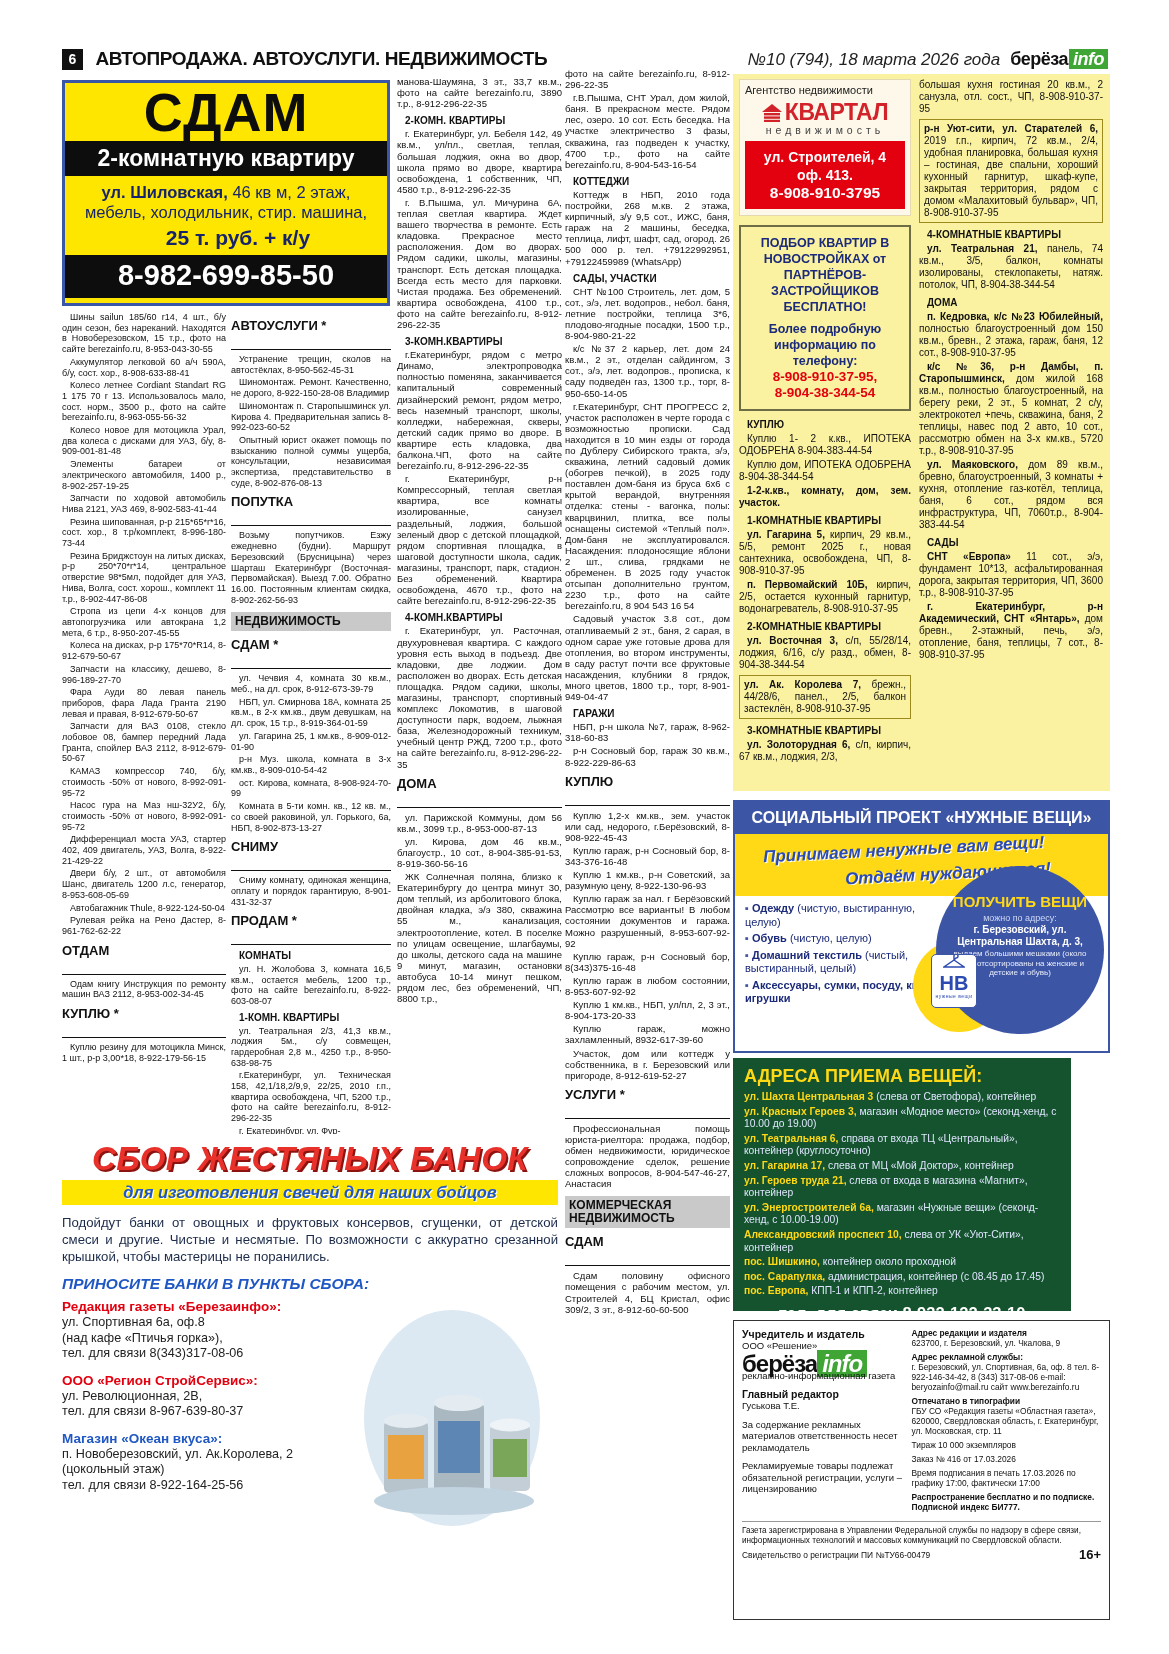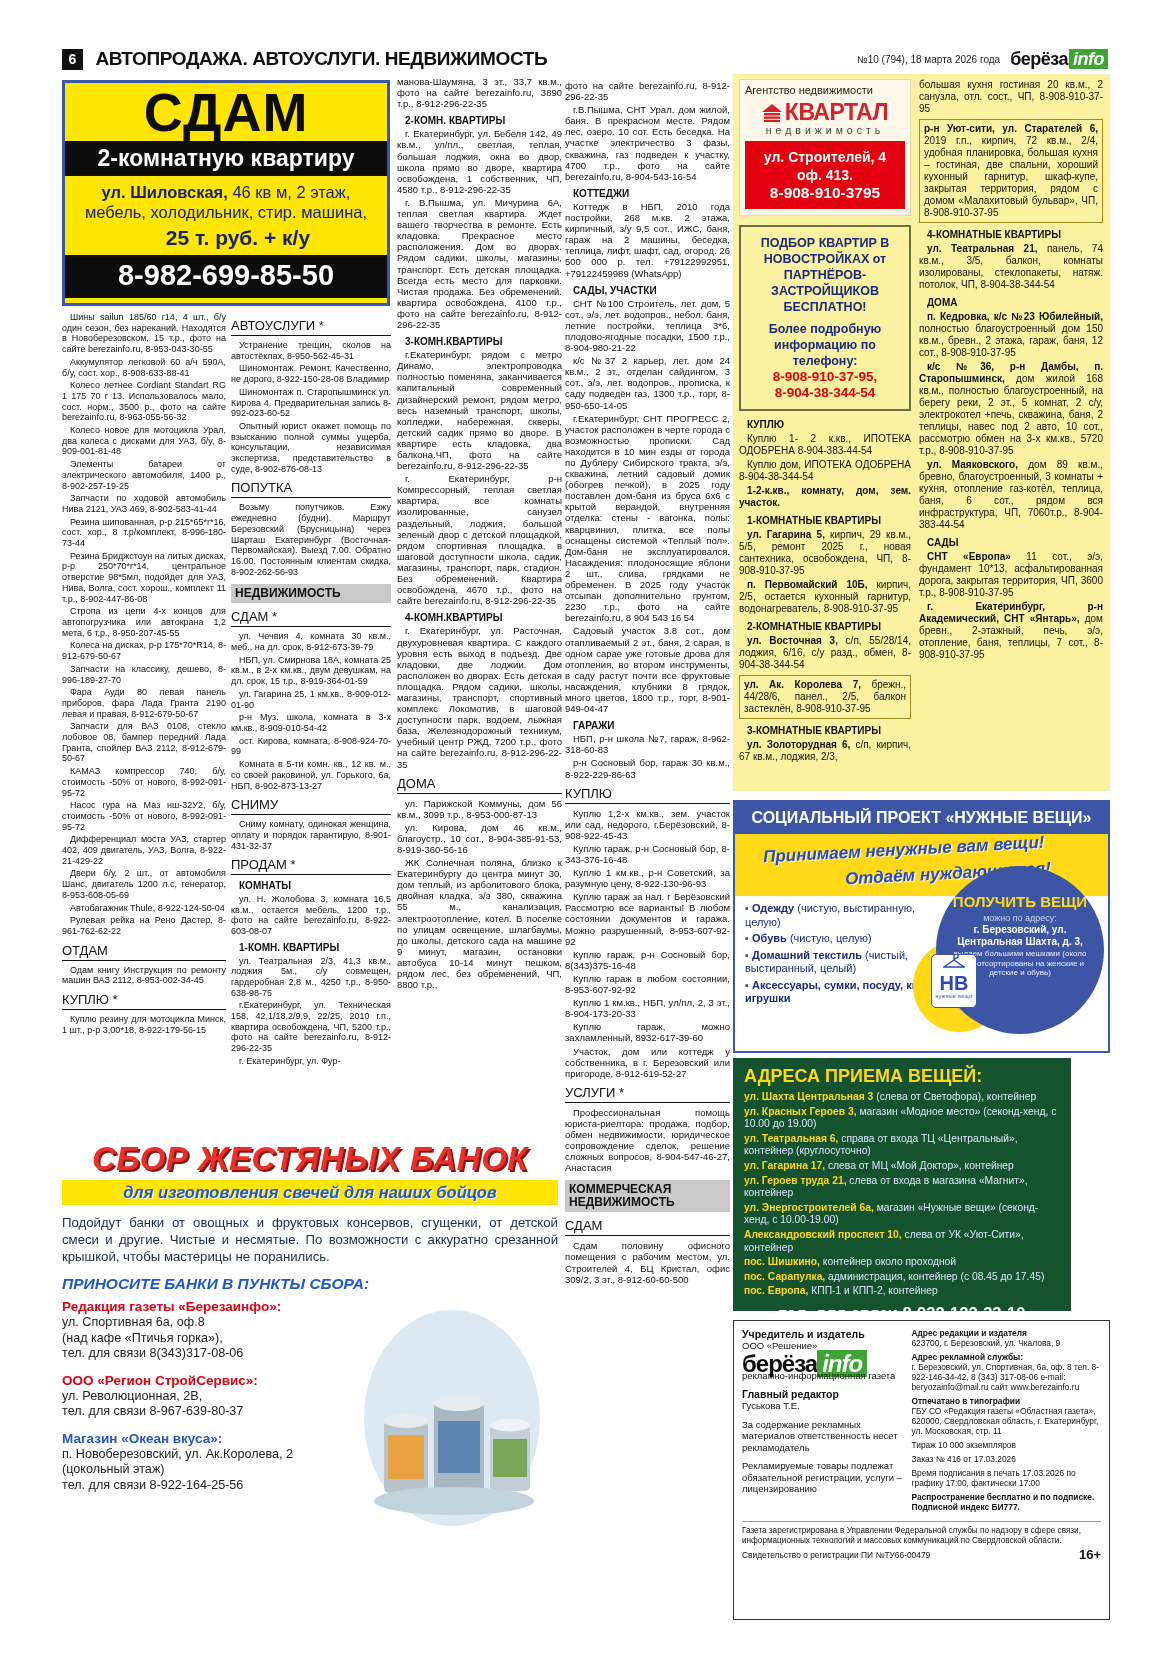--- a/index.html
+++ b/index.html
@@ -4,40 +4,40 @@
 <style>
   html,body{margin:0;padding:0;background:#9a9a9a;}
   .page{position:relative;width:1169px;height:1654px;background:#ffffff;margin:0 auto;
         font-family:"Liberation Sans",sans-serif;color:#111;overflow:hidden;}
   
   .masthead{position:absolute;left:62px;top:48px;width:1046px;height:26px;}
   .pagenum{display:inline-block;background:#111;color:#fff;width:21px;height:21px;line-height:21px;
            text-align:center;font-weight:800;font-size:14px;vertical-align:middle;}
   .mast-title{display:inline-block;margin-left:8px;font-size:19px;font-weight:800;letter-spacing:-.4px;vertical-align:middle;}
   .mast-right{position:absolute;right:0;top:1px;display:flex;align-items:center;gap:10px;}
-  .issue{font-size:10px;color:#222;}
+  .issue{font-size:17px;color:#222;font-style:italic;}
   .logo{font-weight:800;font-size:18px;letter-spacing:-.5px;}
   .logo .accent{background:#3fa535;color:#fff;font-style:italic;padding:0 4px;margin-left:1px;}
   
   .sdam{position:absolute;left:62px;top:80px;width:328px;height:226px;background:#ffe600;
         border:3px solid #3a57a7;box-sizing:border-box;text-align:center;}
   .sdam-title{font-size:54px;font-weight:900;line-height:58px;color:#0d0d0d;letter-spacing:1px;}
   .sdam-bar{background:#0d0d0d;color:#fff;font-weight:800;font-size:23px;padding:4px 0;}
   .sdam-body{color:#15246b;font-size:16.5px;line-height:20px;padding:6px 4px 4px;}
   .sdam-price{color:#15246b;font-size:21px;font-weight:800;padding-bottom:5px;padding-left:24px;}
   .sdam-phone{background:#0d0d0d;color:#fff;font-weight:900;font-size:29px;padding:4px 0 6px;}
   
   .colblocks{position:absolute;text-align:justify;overflow:hidden;}
   .c12{font-size:9px;line-height:10.7px;}
   .c34{font-size:9.5px;line-height:11.1px;}
   .blk{margin-bottom:2px;}
   .blk.t-i{text-indent:8px;}
   .blk.t-c{text-indent:0;}
-  .blk.t-h{font-weight:400;font-size:13px;line-height:14px;border-bottom:1.6px solid #111;
-           padding-bottom:2px;margin:7px 0 4px;text-indent:0;text-align:left;}
+  .blk.t-h{font-weight:700;font-size:13px;line-height:14px;border-bottom:1.6px solid #111;
+           padding-bottom:16px;margin:7px 0 4px;text-indent:0;text-align:left;}
   .blk.t-g{font-weight:800;font-size:12px;line-height:13px;background:#c9c9c9;padding:3px 4px;
            margin:7px 0 4px;text-indent:0;text-align:left;}
   .blk.t-s{font-weight:800;font-size:10px;margin:6px 0 2px;text-indent:8px;text-align:left;}
   .blk.t-ib{border:1.5px solid #9c8a1d;padding:3px 4px;margin:4px 0;text-indent:0;}
   .blk strong{font-weight:800;}
   
   .yellow-region{position:absolute;left:733px;top:74px;width:377px;height:717px;background:#faf2a0;
                  box-sizing:border-box;padding:5px 6px;}
   .ycol{position:absolute;top:5px;bottom:5px;overflow:hidden;}
   .ycol .colflow{font-size:10px;line-height:12px;text-align:justify;}
@@ -200,21 +200,21 @@
       <div class="blk t-s">3-КОМН.КВАРТИРЫ</div>
       <div class="blk t-i">г.Екатеринбург, рядом с метро Динамо, электропроводка полностью поменяна, заканчивается капитальный современный дизайнерский ремонт, рядом метро, весь наземный транспорт, школы, колледжи, набережная, скверы, детский садик прямо во дворе. В квартире есть кладовка, два балкона.ЧП, фото на сайте berezainfo.ru, 8-912-296-22-35</div>
       <div class="blk t-i">г. Екатеринбург, р-н Компрессорный, теплая светлая квартира, все комнаты изолированные, санузел раздельный, лоджия, большой зеленый двор с детской площадкой, рядом спортивная площадка, в шаговой доступности школа, садик, магазины, транспорт, парк, стадион. Без обременений. Квартира освобождена, 4670 т.р., фото на сайте berezainfo.ru, 8-912-296-22-35</div>
       <div class="blk t-s">4-КОМН.КВАРТИРЫ</div>
       <div class="blk t-i">г. Екатеринбург, ул. Расточная, двухуровневая квартира. С каждого уровня есть выход в подъезд. Две кладовки, две лоджии. Дом расположен во дворах. Есть детская площадка. Рядом садики, школы, магазины, транспорт, спортивный комплекс Локомотив, в шаговой доступности парк, водоем, лыжная база, Железнодорожный техникум, учебный центр РЖД, 7200 т.р., фото на сайте berezainfo.ru, 8-912-296-22-35</div>
       <div class="blk t-h">ДОМА</div>
       <div class="blk t-i">ул. Парижской Коммуны, дом 56 кв.м., 3099 т.р., 8-953-000-87-13</div>
       <div class="blk t-i">ул. Кирова, дом 46 кв.м., благоустр., 10 сот., 8-904-385-91-53, 8-919-360-56-16</div>
       <div class="blk t-i">ЖК Солнечная поляна, близко к Екатеринбургу до центра минут 30, дом теплый, из арболитового блока, двойная кладка, э/э 380, скважина 55 м., канализация, электроотопление, котел. В поселке по улицам освещение, шлагбаумы, до школы, детского сада на машине 9 минут, магазин, остановки автобуса 10-14 минут пешком, рядом лес, без обременений, ЧП, 8800 т.р.,</div>
     </div>
-  <div class="colblocks c34" style="left:565px;top:80px;width:165px;height:1492px;">
+  <div class="colblocks c34" style="left:565px;top:68px;width:165px;height:1492px;">
       <div class="blk t-c">фото на сайте berezainfo.ru, 8-912-296-22-35</div>
       <div class="blk t-i">г.В.Пышма, СНТ Урал, дом жилой, баня. В прекрасном месте. Рядом лес, озеро. 10 сот. Есть беседка. На участке электричество 3 фазы, скважина, газ подведен к участку, 4700 т.р., фото на сайте berezainfo.ru, 8-904-543-16-54</div>
       <div class="blk t-s">КОТТЕДЖИ</div>
       <div class="blk t-i">Коттедж в НБП, 2010 года постройки, 268 м.кв. 2 этажа, кирпичный, з/у 9,5 сот., ИЖС, баня, гараж на 2 машины, беседка, теплица, лифт, шафт, сад, огород. 26 500 000 р. тел. +79122992951, +79122459989 (WhatsApp)</div>
       <div class="blk t-s">САДЫ, УЧАСТКИ</div>
       <div class="blk t-i">СНТ №100 Строитель, лет. дом, 5 сот., э/э, лет. водопров., небол. баня, летние постройки, теплица 3*6, плодово-ягодные посадки, 1500 т.р., 8-904-980-21-22</div>
       <div class="blk t-i">к/с №37 2 карьер, лет. дом 24 кв.м., 2 эт., отделан сайдингом, 3 сот., э/э, лет. водопров., прописка, к саду подведён газ, 1300 т.р., торг, 8-950-650-14-05</div>
       <div class="blk t-i">г.Екатеринбург, СНТ ПРОГРЕСС 2, участок расположен в черте города с возможностью прописки. Сад находится в 10 мин езды от города по Дублеру Сибирского тракта, э/э, скважина, летний садовый домик (обогрев печкой), в 2025 году поставлен дом-баня из бруса 6х6 с крытой верандой, внутренняя отделка: стены - вагонка, полы: кварцвинил, плитка, все полы оснащены системой «Теплый пол». Дом-баня не эксплуатировался. Насаждения: плодоносящие яблони 2 шт., слива, грядками не обременен. В 2025 году участок отсыпан дополнительно грунтом, 2230 т.р., фото на сайте berezainfo.ru, 8 904 543 16 54</div>
       <div class="blk t-i">Садовый участок 3.8 сот., дом отапливаемый 2 эт., баня, 2 сарая, в одном сарае уже готовые дрова для отопления, во втором инструменты, в саду растут почти все фруктовые насаждения, клубники 8 грядок, много цветов, 1800 т.р., торг, 8-901-949-04-47</div>
       <div class="blk t-s">ГАРАЖИ</div>

